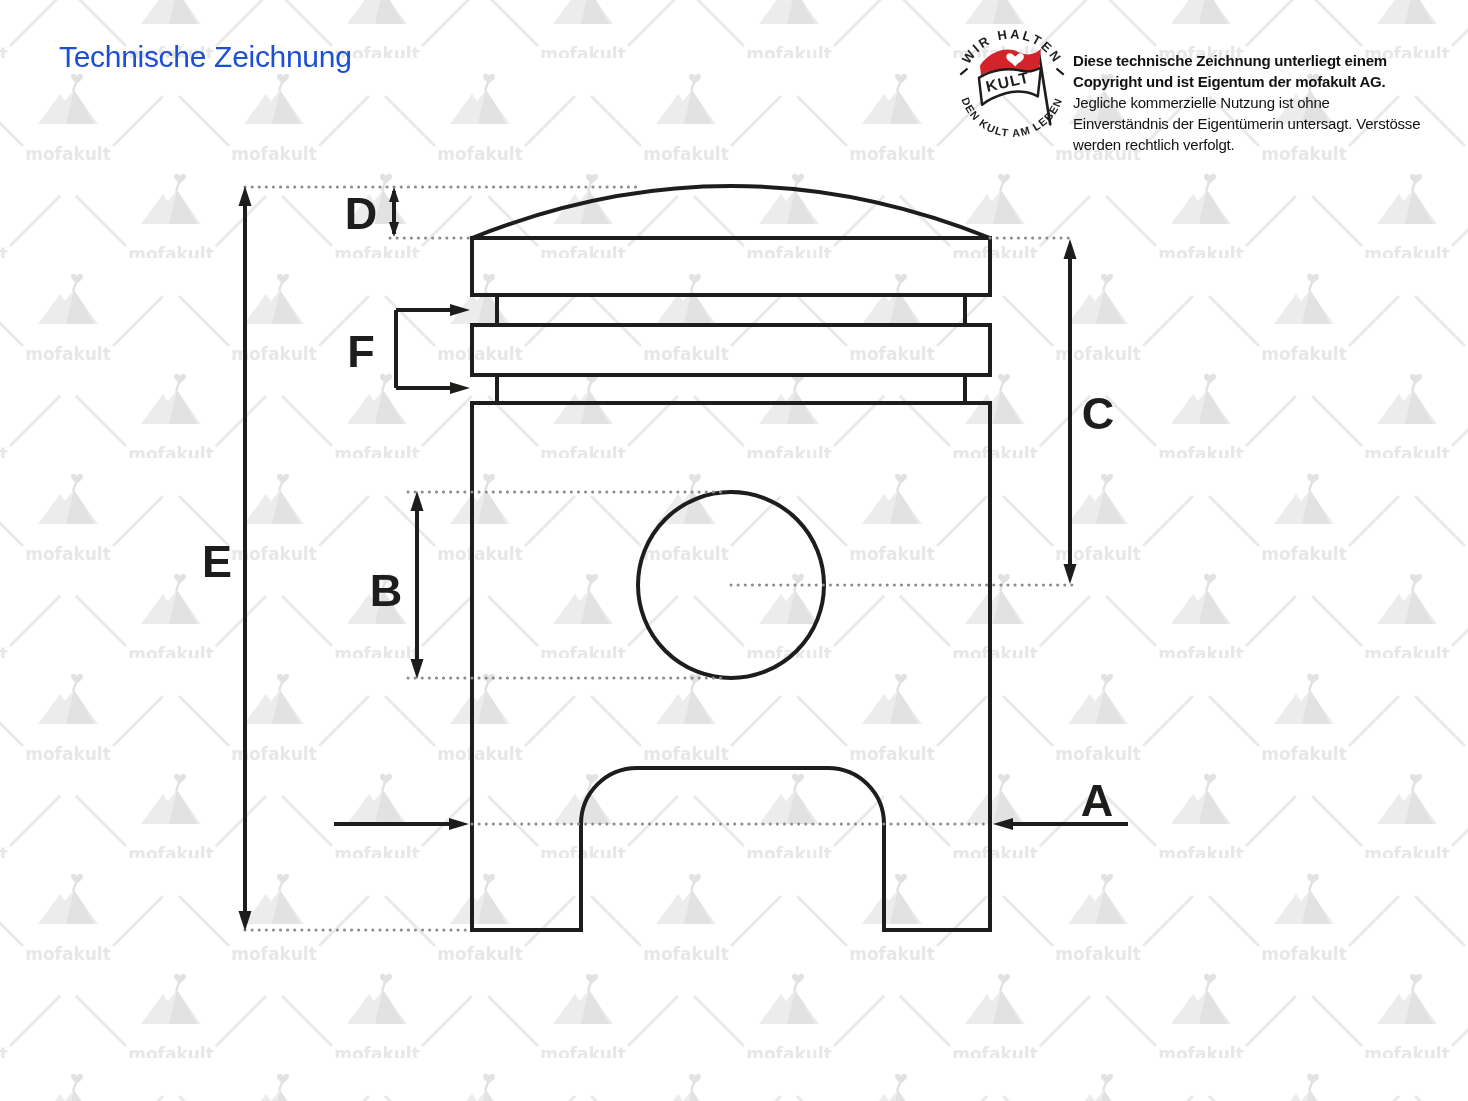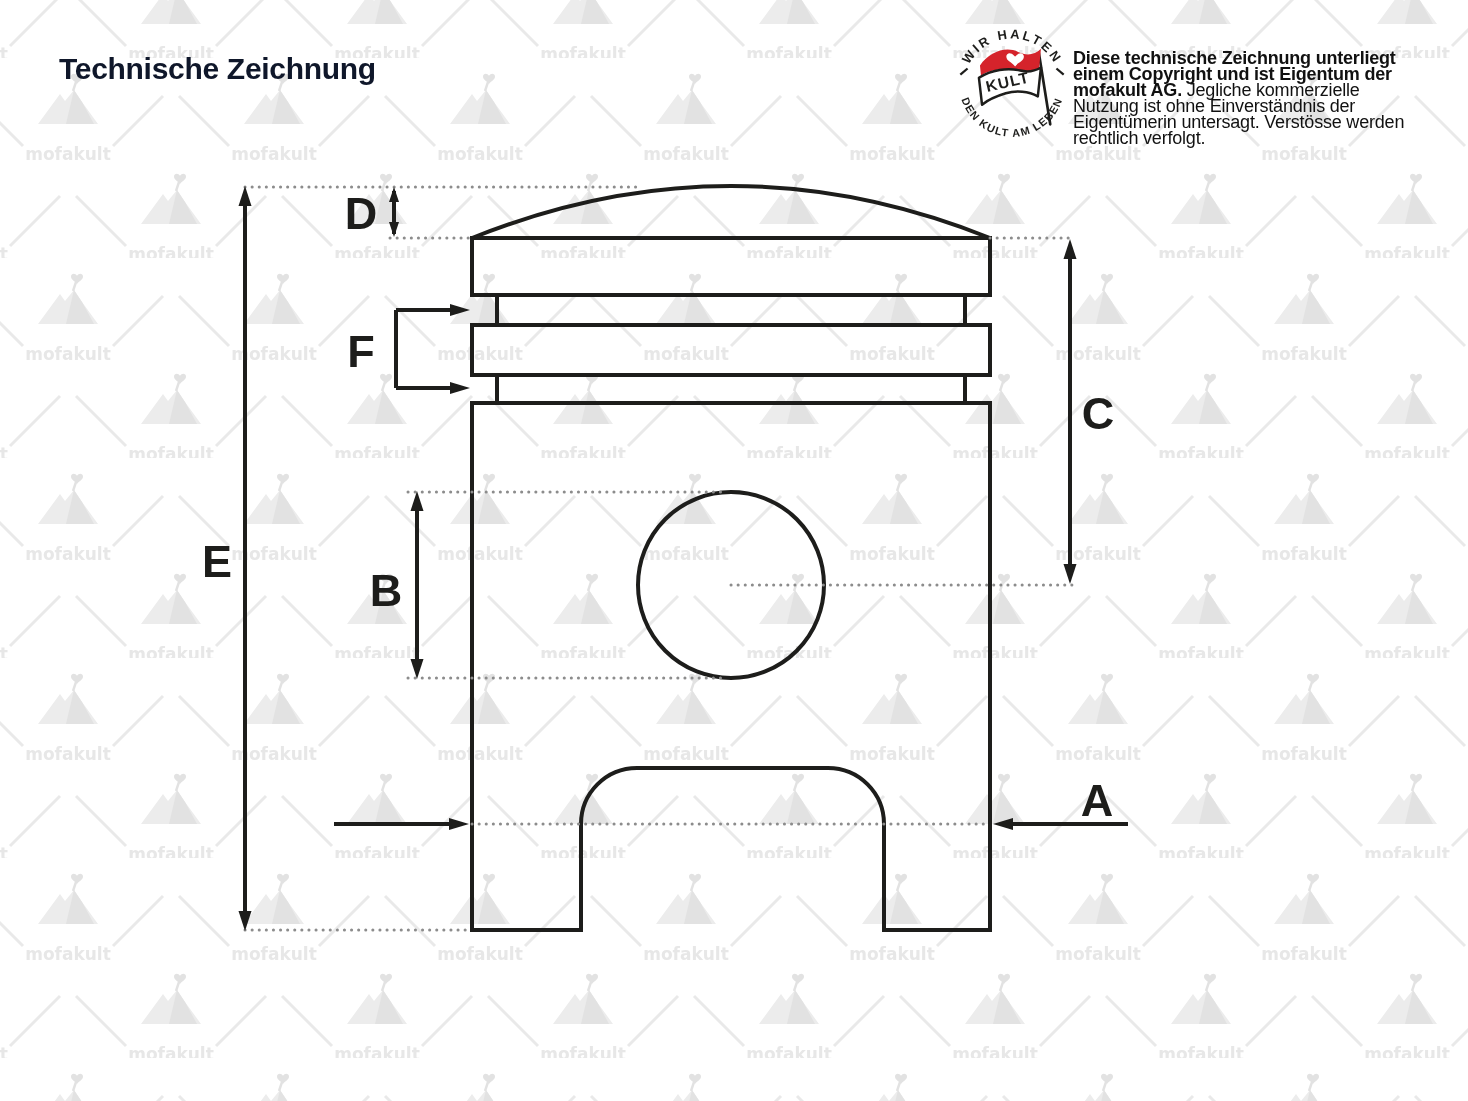--- a/index.html
+++ b/index.html
@@ -4,29 +4,29 @@
 <style>
   html,body{margin:0;padding:0;background:#fff;}
   .canvas{
     position:relative;
     width:1468px;height:1101px;
     background:#ffffff;
     overflow:hidden;
     font-family:"Liberation Sans",sans-serif;
   }
   .page-title{
-    position:absolute;left:59px;top:52px;margin:0;
-    font-size:30px;font-weight:700;letter-spacing:-0.3px;color:#0f172a;
+    position:absolute;left:59px;top:40px;margin:0;
+    font-size:30px;font-weight:400;letter-spacing:-0.3px;color:#1d4ed8;
     z-index:3;
   }
   .drawing-svg{position:absolute;left:0;top:0;z-index:1;}
   .badge{position:absolute;left:950px;top:22px;width:124px;height:124px;z-index:3;}
   .copyright{
     position:absolute;left:1073px;top:50px;width:352px;
-    font-size:18px;line-height:16px;color:#111;letter-spacing:-0.2px;
+    font-size:15px;line-height:21px;color:#111;letter-spacing:-0.2px;
     z-index:3;
   }
   .copyright b{font-weight:700;}
   .dim-label{
     font-family:"Liberation Sans",sans-serif;
     font-weight:700;font-size:45px;fill:#1d1d1b;
   }
   .wm-text{
     font-family:"DejaVu Sans",sans-serif;
     font-weight:700;font-size:17px;

